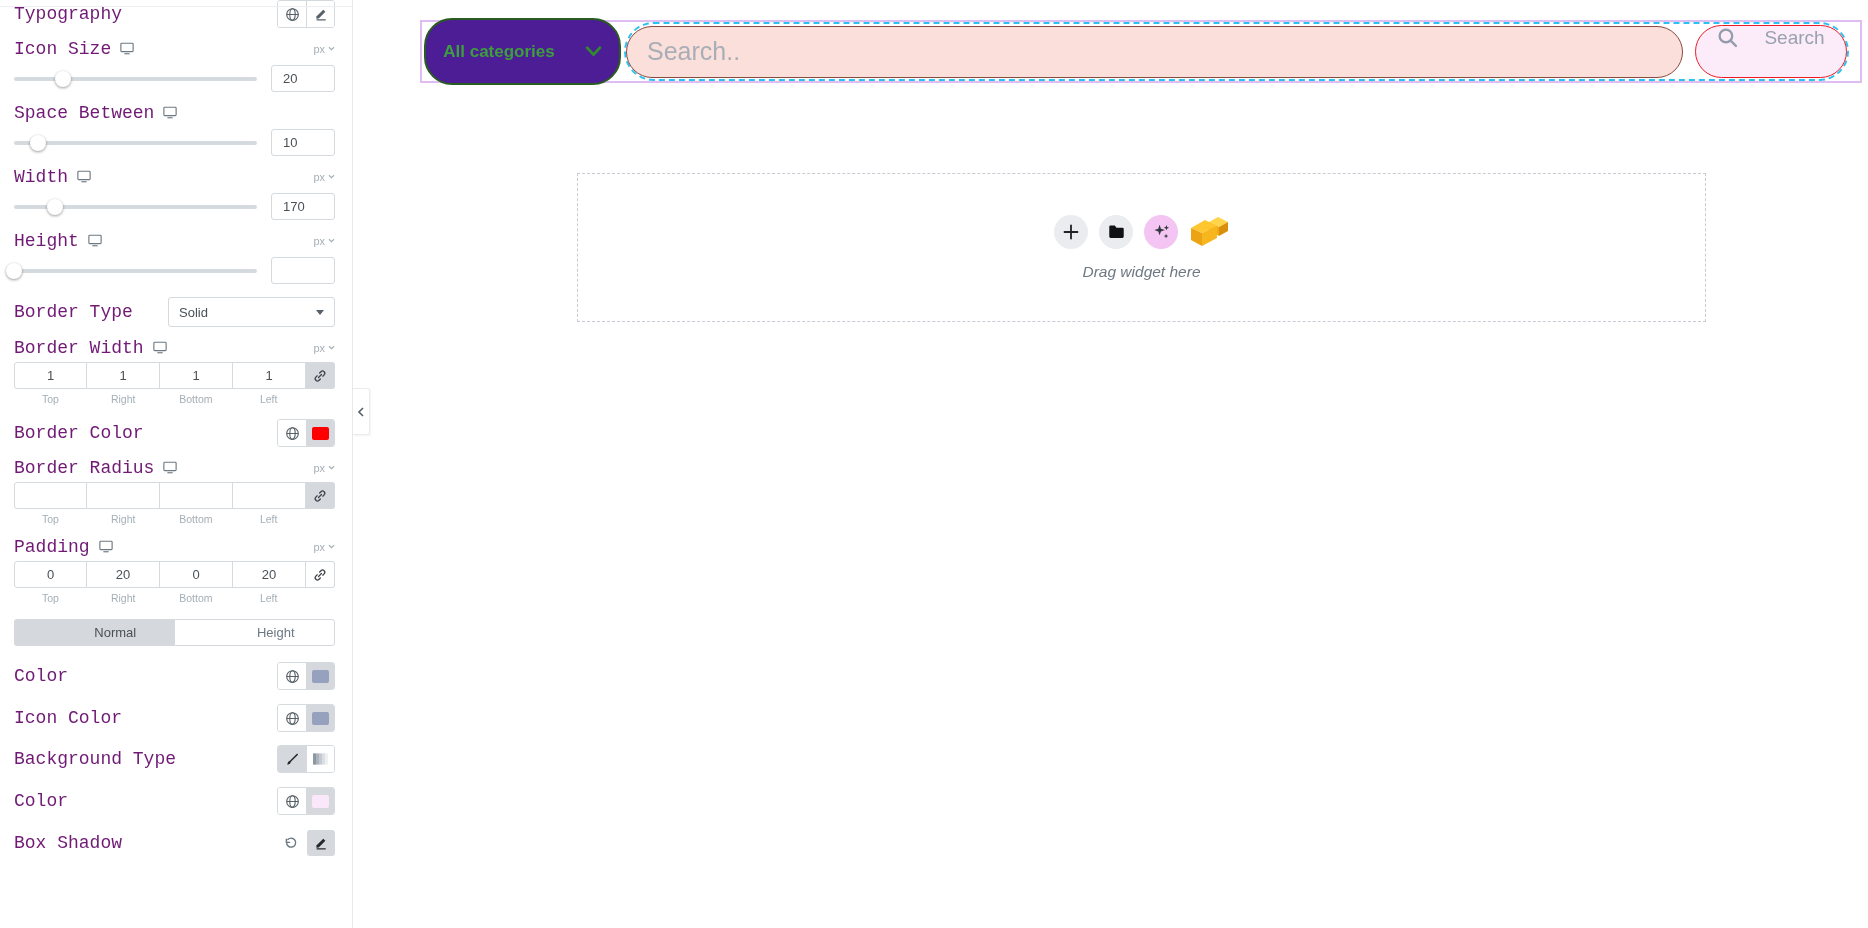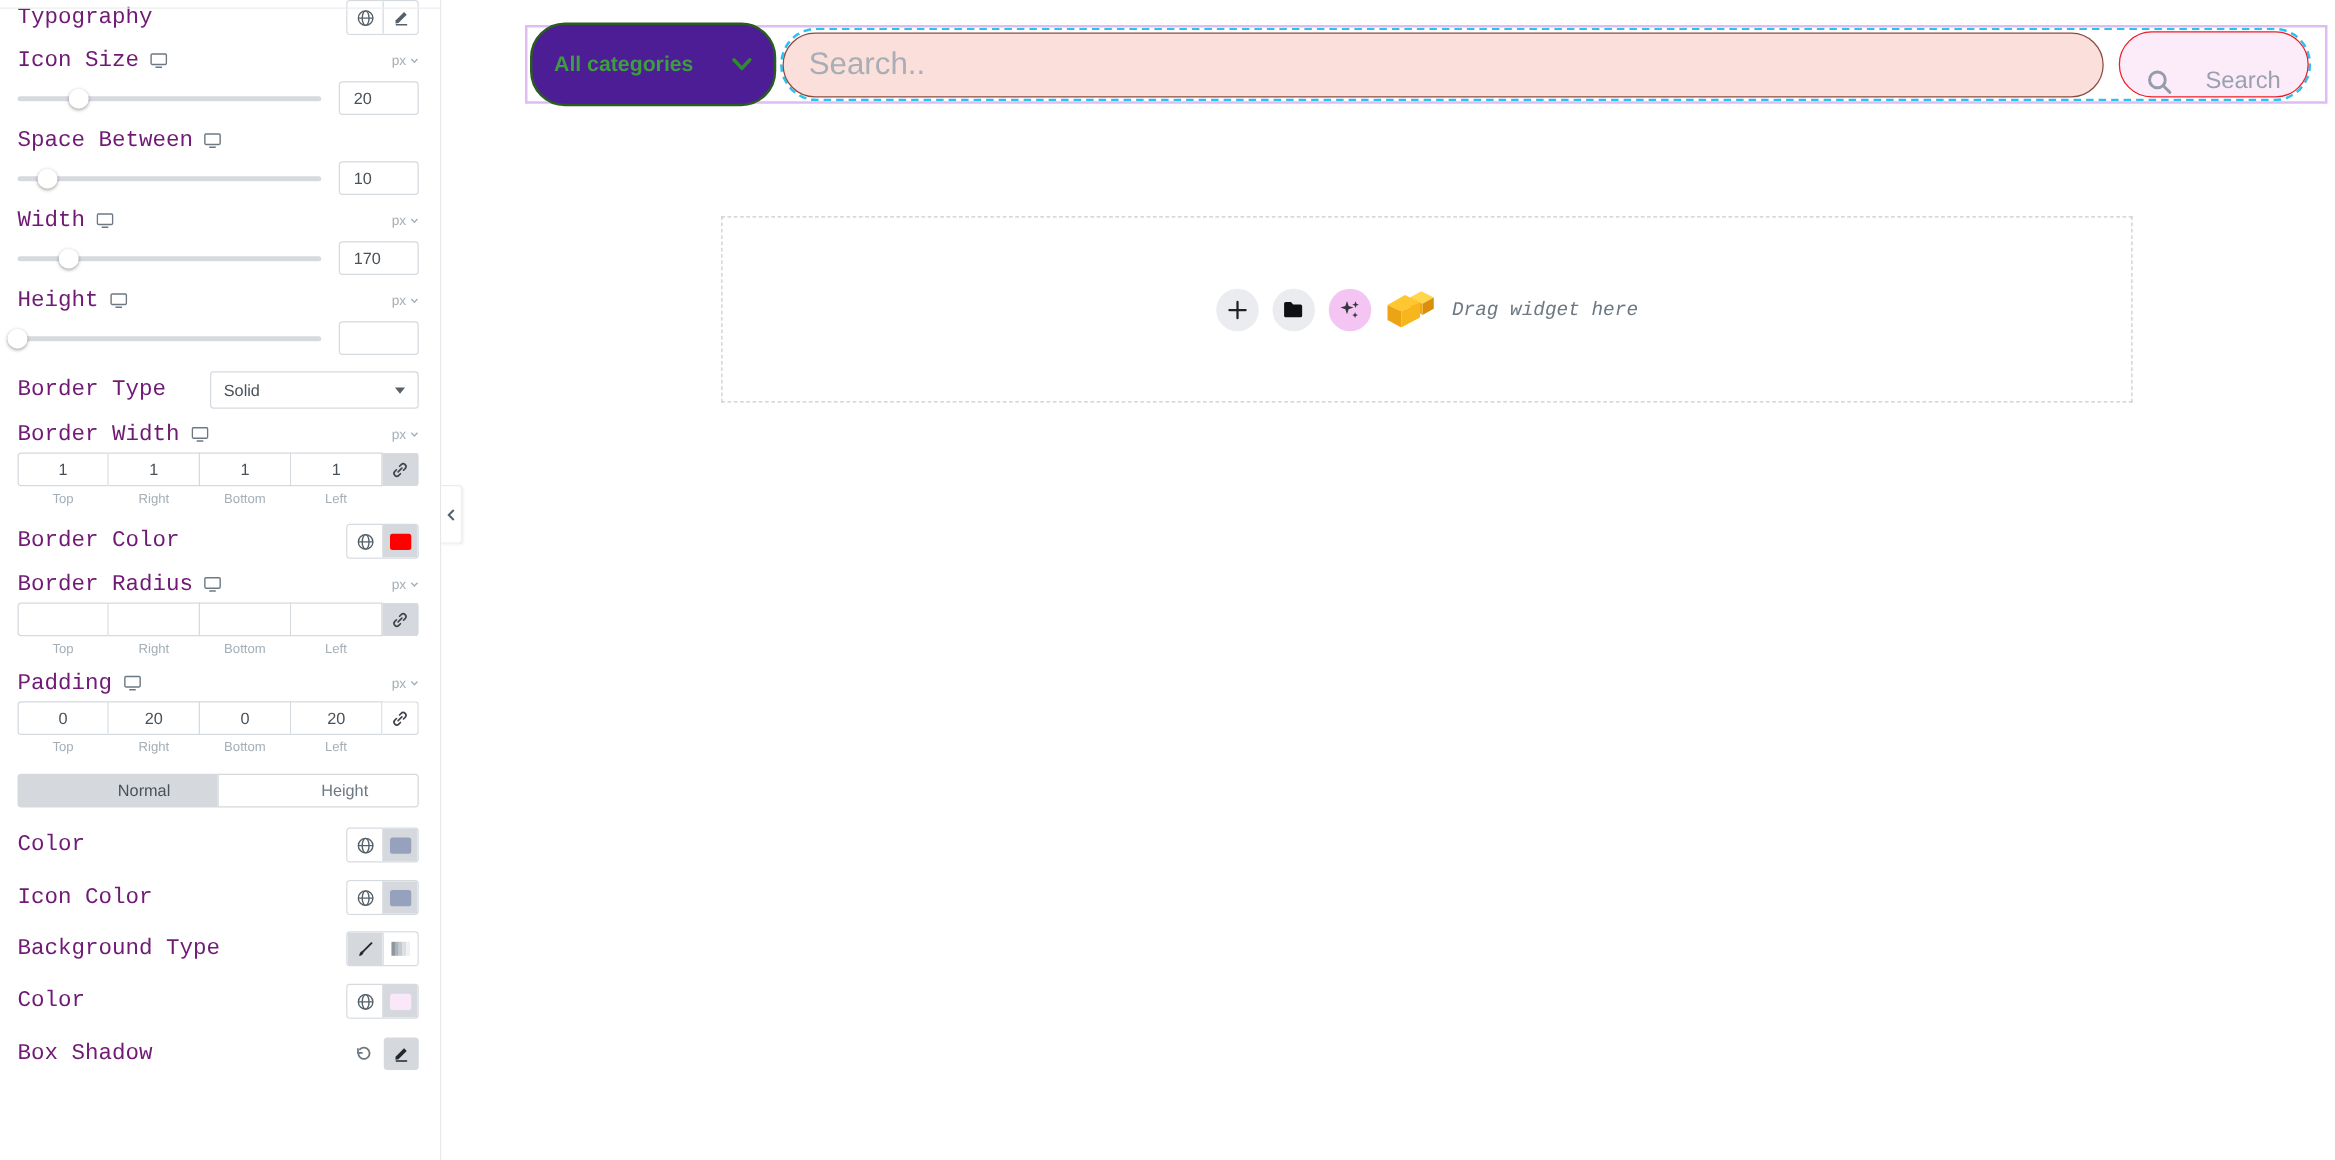--- a/index.html
+++ b/index.html
@@ -106,28 +106,28 @@
     display:flex; align-items:center; padding:0;
   }
   .search-input {
     flex:1; height:52px; border:1px solid #8a4a42; border-radius:27px; background:#fbdfdb;
     padding:0 20px; font-size:25px; font-family:"Liberation Sans", sans-serif; color:#495157; outline:none;
   }
   .search-input::placeholder { color:#a9aeb6; }
   .search-btn {
     width:152px; height:53px; margin-left:12px; flex:0 0 auto;
     border:1px solid #ef1b24; border-radius:27px; background:#fcebf9;
-    color:#99a1af; display:flex; align-items:flex-end; justify-content:center; gap:26px;
+    color:#99a1af; display:flex; align-items:flex-start; justify-content:center; gap:26px;
     font-size:19px; font-family:"Liberation Sans", sans-serif; cursor:pointer;
   }
 
   .drop-area {
     position:absolute; left:577px; top:173px; width:1129px; height:149px;
     border:1px dashed #c7ccd4;
-    display:flex; flex-direction:row; align-items:center; justify-content:center; gap:14px;font-family:Liberation Mono, monospace;
+    display:flex; flex-direction:column; align-items:center; justify-content:center; gap:14px;
   }
   .icon-row { display:flex; align-items:center; gap:11px; }
   .circle-btn {
     width:34px; height:34px; border-radius:50%; background:#eaecef; border:none; padding:0;
     display:flex; align-items:center; justify-content:center; color:#1f2327; cursor:pointer;
   }
   .circle-btn.sparkle { background:#f4c5f2; }
   .logo-btn { background:transparent; border:none; padding:0; display:flex; cursor:pointer; }
   .drop-hint { color:#6d7882; font-style:italic; font-size:15.5px; }
 

